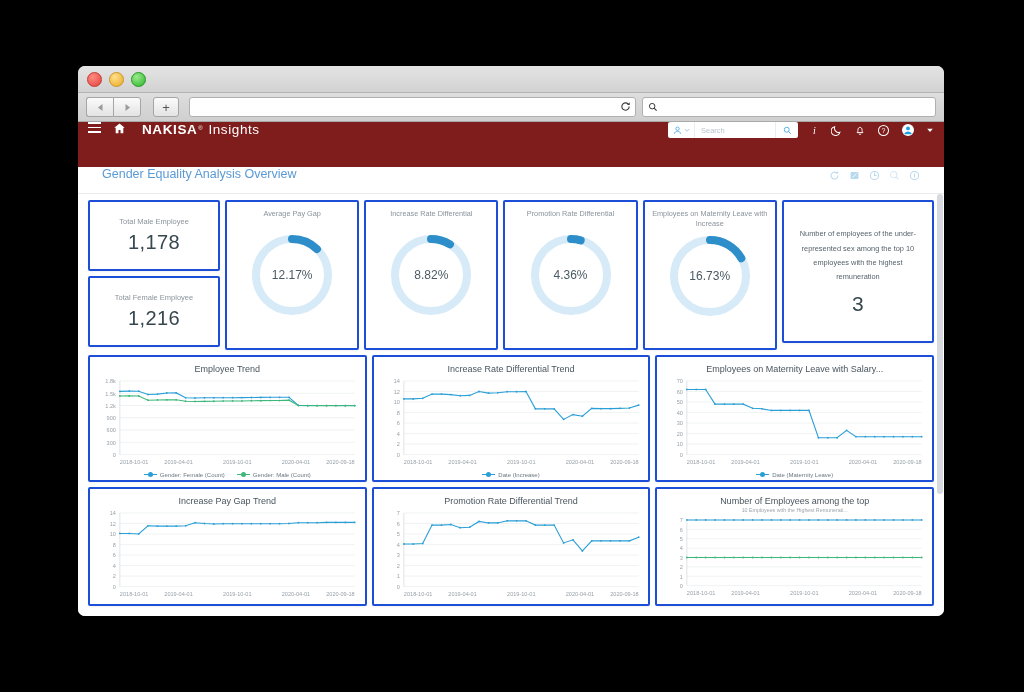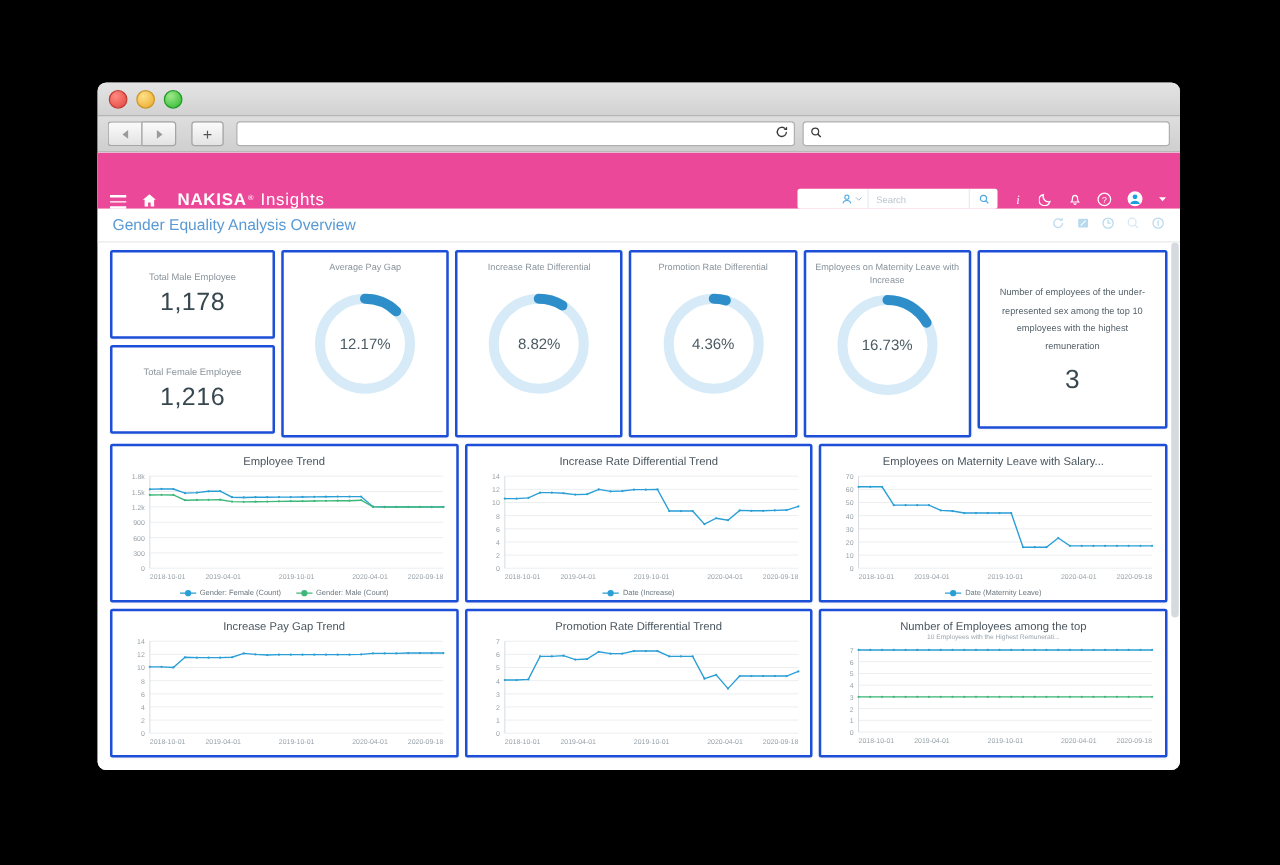--- a/index.html
+++ b/index.html
@@ -49,43 +49,42 @@
   }
   .reload{font-size:11px;color:#3a3a3a;line-height:1;}
   .searchbar{
     width:287px;height:18px;background:#fff;border:1px solid #b0b0b0;border-radius:3px;
     display:flex;align-items:center;padding-left:5px;gap:4px;
   }
   .mag{display:inline-block;}
   
   .app{height:496px;background:#fff;overflow:hidden;position:relative;}
   .appbar{
-    height:45px;background:#ec4899;display:flex;align-items:flex-end;
+    height:45px;background:#7f1d1d;display:flex;align-items:flex-start;
     padding:0 10px;color:#fff;
   }
   .hamb{display:flex;flex-direction:column;gap:3px;margin-right:12px;}
   .hamb i{display:block;width:13px;height:1.6px;background:#fff;}
   .homeicon{margin-right:16px;display:flex;align-items:center;}
   .brand{font-size:13.5px;letter-spacing:.6px;display:flex;align-items:baseline;gap:5px;}
   .brand .nk{font-weight:700;}
   .brand .reg{font-size:6px;position:relative;top:-4px;margin-left:-4px;}
   .brand .ins{font-weight:400;}
   .appbar-right{margin-left:auto;display:flex;align-items:center;gap:11px;}
   .usearch{
     display:flex;align-items:center;background:#fff;border-radius:2px;height:16px;width:130px;
     overflow:hidden;
-    padding-left:30px;
   }
   .usearch .u1{width:26px;display:flex;align-items:center;justify-content:center;gap:2px;border-right:1px solid #e3eef5;height:100%;}
   .usearch .u2{flex:1;font-size:7.5px;color:#b9c6ce;padding-left:6px;}
   .usearch .u3{width:22px;display:flex;align-items:center;justify-content:center;border-left:1px solid #e3eef5;height:100%;}
   .ic{color:#fff;display:inline-flex;align-items:center;justify-content:center;}
   .pagehead{
-    height:26px;border-bottom:1px solid #e8eaec;display:flex;align-items:center;
-    padding:0 12px;background:#fff;
+    height:26px;border-bottom:1px solid #e8eaec;display:flex;align-items:flex-start;
+    padding:0 24px;background:#fff;
   }
   .pagetitle{color:#5a9ad4;font-size:12.5px;}
   .pagehead-right{margin-left:auto;display:flex;align-items:center;gap:9px;}
   .content{padding:6px 10px 0 10px;height:440px;overflow:hidden;position:relative;}
   .row{display:flex;gap:5px;margin-bottom:5px;}
   .card{
     background:#fff;border:2px solid #1d4ed8;border-radius:2px;
     box-shadow:0 1px 2px rgba(0,0,0,.05);position:relative;
   }
   .kpi-col{display:flex;flex-direction:column;gap:5px;width:141px;}

